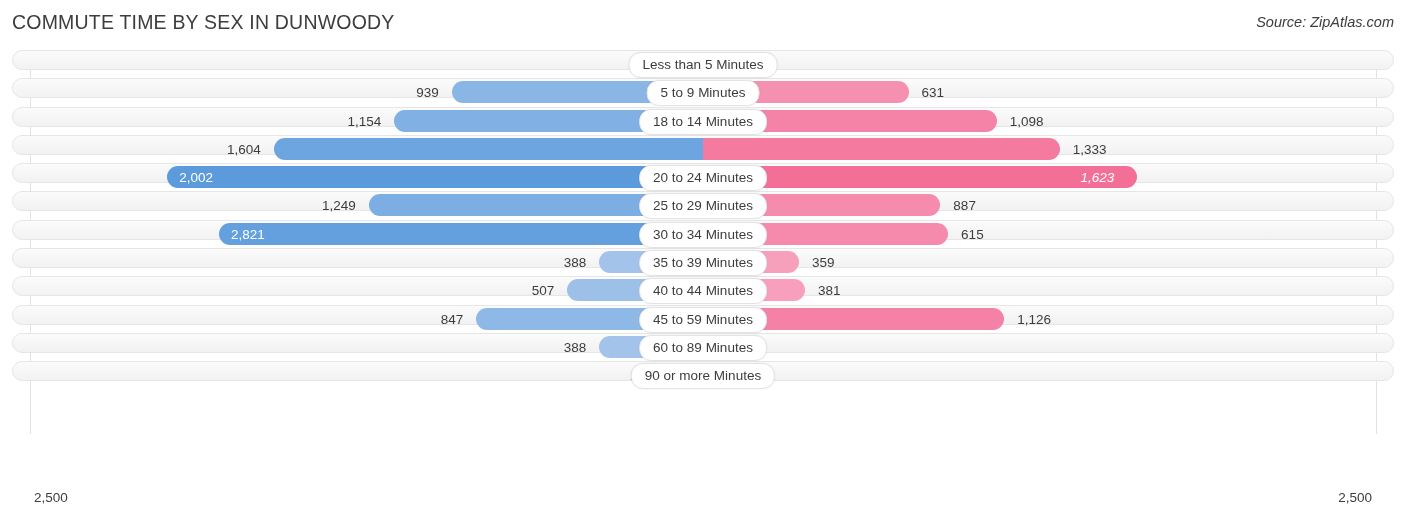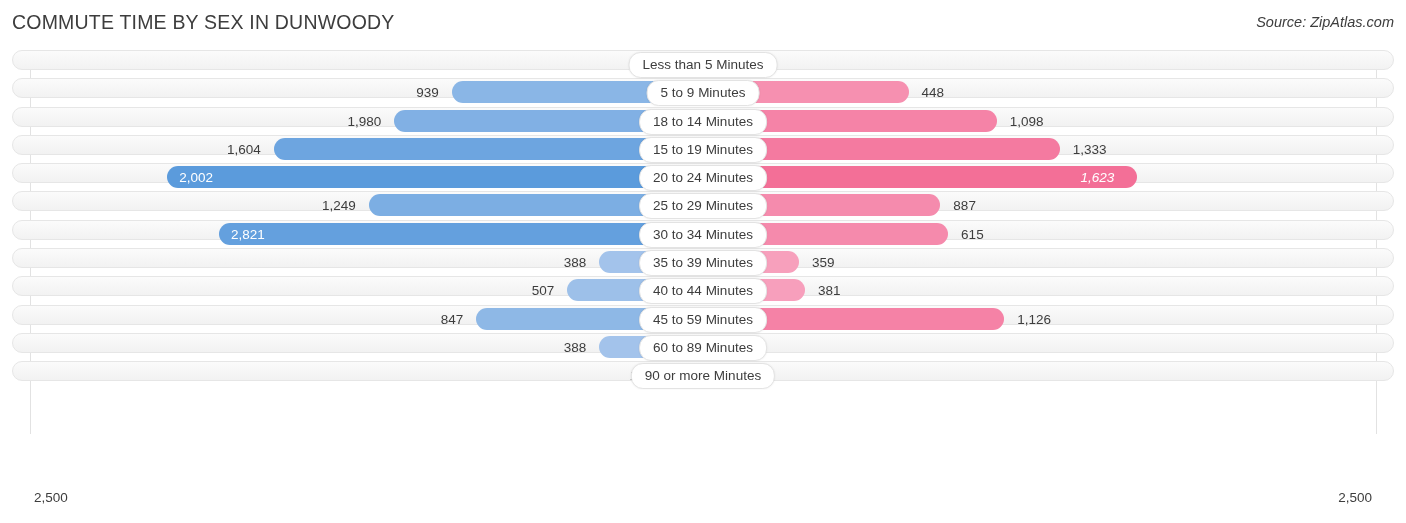--- a/index.html
+++ b/index.html
@@ -118,36 +118,35 @@
           <div class="bar male" style="left: 671px; width: 18.9996px; background: rgb(164, 196, 235);"></div>
           <div class="bar female" style="left: 690px; width: 34.788px; background: rgb(247, 160, 188);"></div>
           <div class="valtxt out-left" style="left: 0px; width: 658px;">71</div>
           <div class="valtxt out-right" style="left: 737.788px;">130</div>
           <div class="catlabel">Less than 5 Minutes</div>
         </div>
         <div class="row">
           <div class="bar male" style="left: 438.724px; width: 251.276px; background: rgb(138, 182, 230);"></div>
           <div class="bar female" style="left: 690px; width: 205.517px; background: rgb(246, 144, 176);"></div>
           <div class="valtxt out-left" style="left: 0px; width: 425.724px;">939</div>
-          <div class="valtxt out-right" style="left: 908.517px;">448</div>
+          <div class="valtxt out-right" style="left: 908.517px;">631</div>
           <div class="catlabel">5 to 9 Minutes</div>
         </div>
         <div class="row">
           <div class="bar male" style="left: 381.19px; width: 308.81px; background: rgb(129, 176, 228);"></div>
           <div class="bar female" style="left: 690px; width: 293.825px; background: rgb(245, 131, 167);"></div>
-          <div class="valtxt out-left" style="left: 0px; width: 368.19px;">1,980</div>
+          <div class="valtxt out-left" style="left: 0px; width: 368.19px;">1,154</div>
           <div class="valtxt out-right" style="left: 996.825px;">1,098</div>
           <div class="catlabel">18 to 14 Minutes</div>
         </div>
         <div class="row">
           <div class="bar male" style="left: 260.77px; width: 429.23px; background: rgb(109, 165, 224);"></div>
           <div class="bar female" style="left: 690px; width: 356.711px; background: rgb(244, 122, 160);"></div>
           <div class="valtxt out-left" style="left: 0px; width: 247.77px;">1,604</div>
           <div class="valtxt out-right" style="left: 1059.71px;">1,333</div>
-          <div class="catlabel">15 to 19 Minutes</div>
         </div>
         <div class="row">
           <div class="bar male" style="left: 154.265px; width: 535.735px; background: rgb(91, 155, 220);"></div>
           <div class="bar female" style="left: 690px; width: 434.315px; background: rgb(243, 111, 151);"></div>
           <div class="valtxt inside" style="left: 166.265px;">2,002</div>
           <div class="valtxt inside" style="left: 681px; width: 420.315px; text-align: right; font-style: italic;">1,623</div>
           <div class="catlabel">20 to 24 Minutes</div>
         </div>
         <div class="row">
           <div class="bar male" style="left: 355.768px; width: 334.232px; background: rgb(124, 174, 227);"></div>

